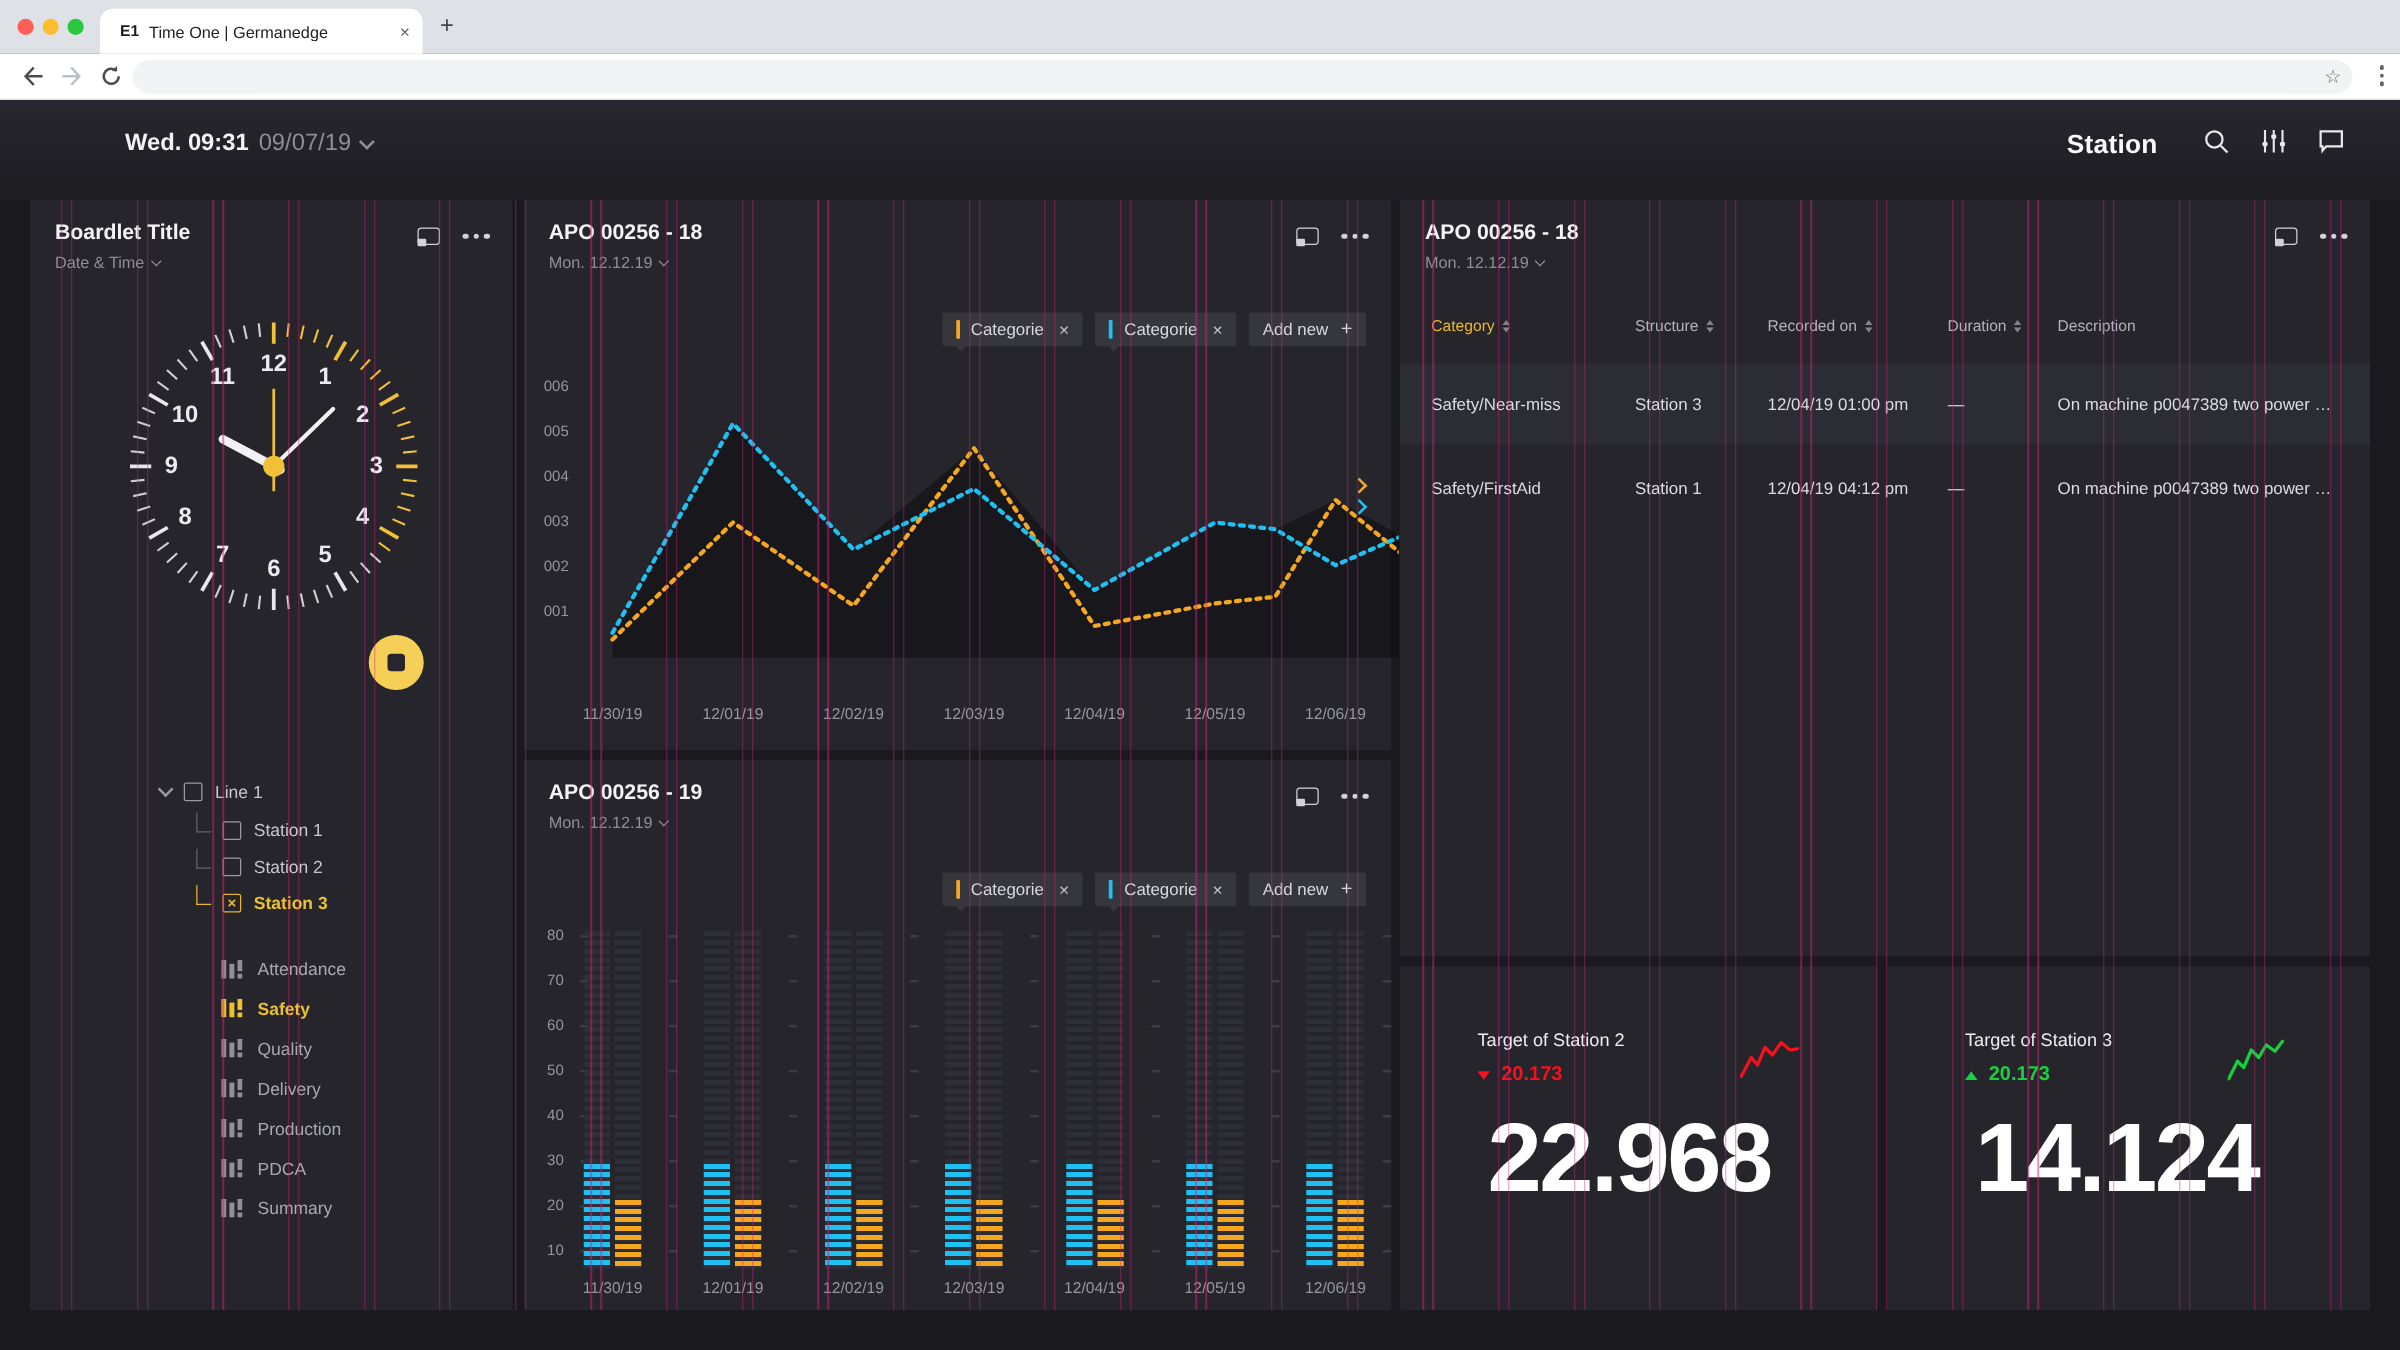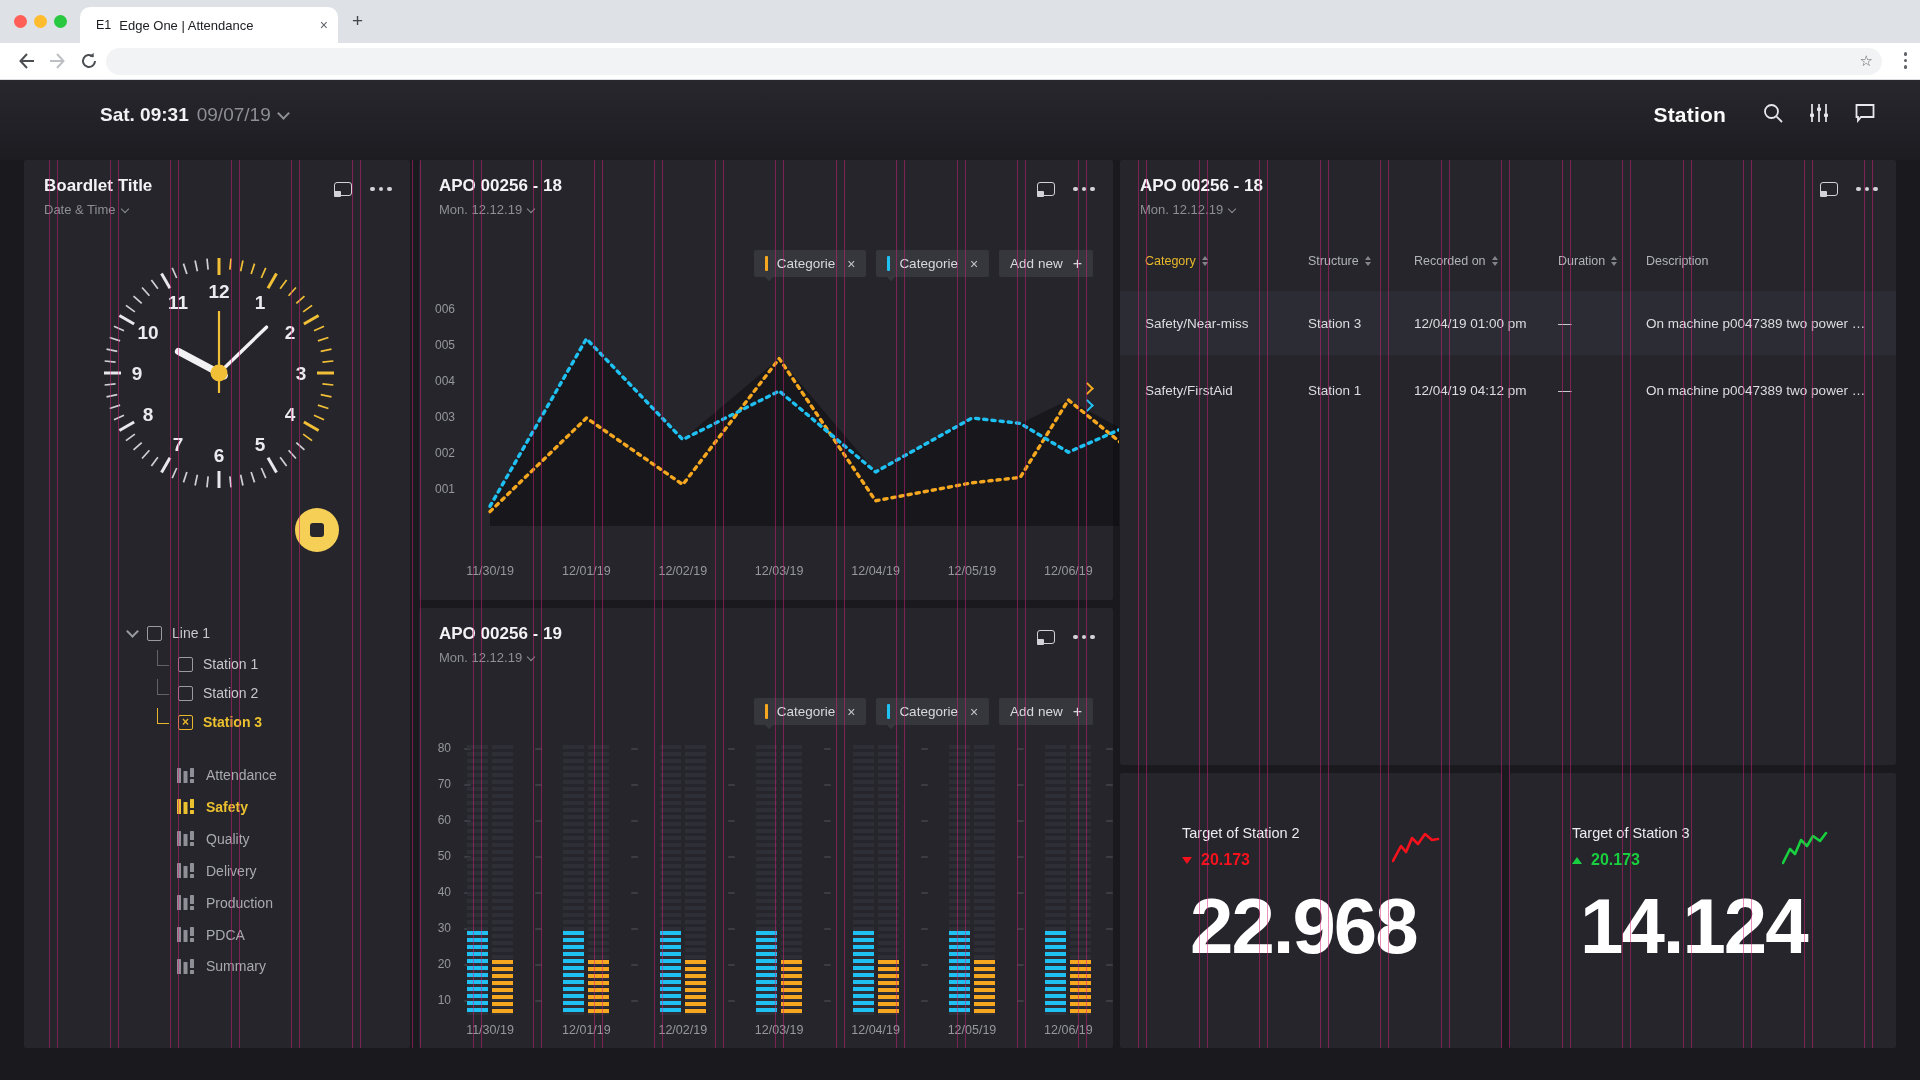--- a/index.html
+++ b/index.html
@@ -7,21 +7,21 @@
         font-family:"Liberation Sans",sans-serif;background:#19191e;}
 
   
   .tabstrip{position:absolute;left:0;top:0;width:1920px;height:43px;background:#dee1e6;}
   .tl{position:absolute;top:15px;width:13px;height:13px;border-radius:50%;}
   .tl.red{left:14px;background:#ff5f57;}
   .tl.yel{left:34px;background:#febc2e;}
   .tl.grn{left:54px;background:#28c840;}
   .tab{position:absolute;left:80px;top:7px;width:258px;height:36px;background:#ffffff;
        border-radius:10px 10px 0 0;display:flex;align-items:center;padding:0 10px;box-sizing:border-box;}
-  .tab .fav{font-size:12.5px;font-weight:normal;color:#1b1b1f;margin:0 8px 0 6px;}
+  .tab .fav{font-size:12.5px;font-weight:bold;color:#1b1b1f;margin:0 8px 0 6px;}
   .tab .ttl{font-size:13px;color:#202124;white-space:nowrap;overflow:hidden;flex:1;}
   .tab .cls{font-size:14px;color:#5f6368;margin-left:8px;cursor:pointer;}
   .newtab{position:absolute;left:352px;top:10px;font-size:19px;color:#44474a;}
   .toolbar{position:absolute;left:0;top:43px;width:1920px;height:37px;background:#ffffff;border-bottom:1px solid #dadce0;box-sizing:border-box;}
   .navico{position:absolute;top:8px;}
   .urlpill{position:absolute;left:106px;top:5px;right:38px;height:27px;border-radius:14px;background:#f1f3f4;}
   .star{position:absolute;right:9px;top:4px;font-size:15px;color:#5f6368;}
   .kebab{position:absolute;right:13px;top:9px;display:flex;flex-direction:column;gap:3px;}
   .kebab i{width:3.5px;height:3.5px;border-radius:50%;background:#5f6368;}
 
@@ -113,21 +113,21 @@
 <body>
 
 <div class="page">
 
   <div class="tabstrip">
     <div class="tl red"></div>
     <div class="tl yel"></div>
     <div class="tl grn"></div>
     <div class="tab">
       <span class="fav">E1</span>
-      <span class="ttl">Edge One | Attendance</span>
+      <span class="ttl">Time One | Germanedge</span>
       <span class="cls">×</span>
     </div>
     <div class="newtab">+</div>
   </div>
 
   <div class="toolbar">
     <span class="navico" style="left:16px;">
       <svg width="20" height="20" viewBox="0 0 20 20" fill="none" stroke="#4a4d51" stroke-width="2">
           <path d="M11 3 L4.5 10 L11 17"></path>
           <line x1="4.5" y1="10" x2="18" y2="10"></line>
@@ -155,21 +155,21 @@
       </div>
   </div>
 
   <div class="appbar">
     <div class="burger">
         <i></i>
         <i></i>
         <i></i>
       </div>
     <div class="clockline">
-      <span class="t">Sat. 09:31</span>
+      <span class="t">Wed. 09:31</span>
       <span class="d">09/07/19</span>
       <span class="chev"></span>
     </div>
     <div class="rightcluster">
       <span class="logo">Station</span>
       <span>
         <svg width="22" height="22" viewBox="0 0 22 22" fill="none" stroke="#e8e8ec" stroke-width="1.8">
             <circle cx="9.5" cy="9.5" r="6.5"></circle>
             <line x1="14.6" y1="14.6" x2="20" y2="20"></line>
           </svg>

